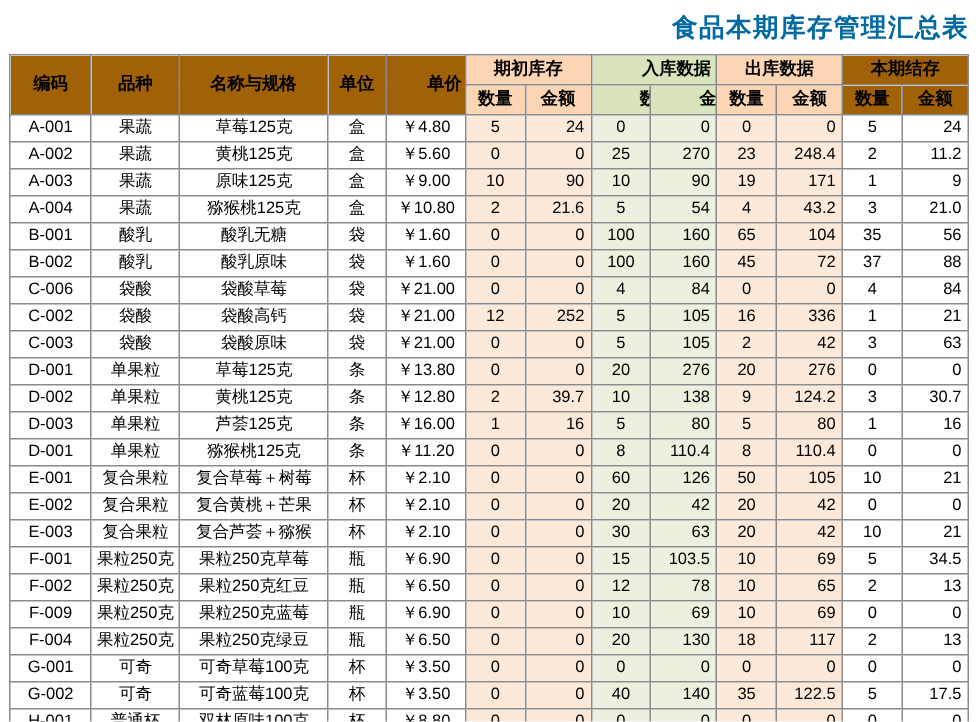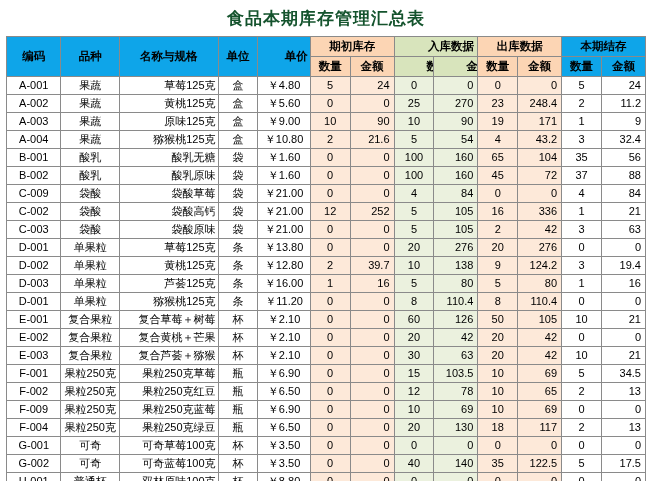--- a/index.html
+++ b/index.html
@@ -9,26 +9,26 @@
     font-family:"Liberation Sans","DejaVu Sans",sans-serif;
     color:#000;
     overflow:hidden;
   }
   #sheet{
     width:652px;height:481px;
     box-sizing:border-box;
     padding:4px 6px 0 6px;
   }
   #title{
-    text-align:center;
+    text-align:right;
     font-size:17px;
     font-weight:bold;
     letter-spacing:1px;
     padding:3px 0 6px 0;
-    color:#14532d;
+    color:#0369a1;
   }
   table{
     border-collapse:collapse;
     width:640px;
     table-layout:fixed;
     font-size:11px;
   }
   th,td{
     border:1px solid #8a8a8a;
     padding:0 2px;
@@ -41,36 +41,36 @@
     background:#b7dee8;
     font-weight:bold;
     text-align:center;
     font-size:11.5px;
     height:19px;
     line-height:19px;
     margin-left:15px;
   }
   thead th.grp{height:19px;}
   td.c{text-align:center;}
-  td.l{text-align:right;padding-left:3px;}
+  td.l{text-align:center;padding-left:3px;}
   td.r{text-align:right;padding-right:4px;}
   
   .g-id{background:#ffffff;}
   .g-kind{background:#ffffff;}
   .g-name{background:#ffffff;}
   .g-unit{background:#ffffff;}
   .g-price{background:#ffffff;text-align:right;}
   .g-begin{background:#fde9d9;}
   .g-in{background:#ebf1de;}
   .g-out{background:#fde9d9;}
   .g-end{background:#ffffff;}
   th.g-begin{background:#fcd5b4;}
   th.g-in{background:#d8e4bc;padding-left:32px;}
   th.g-out{background:#fcd5b4;}
-  th.g-id,th.g-kind,th.g-name,th.g-unit,th.g-price,th.g-end{background:#0ea5e9;}
+  th.g-id,th.g-kind,th.g-name,th.g-unit,th.g-price,th.g-end{background:#a16207;}
 </style>
 </head>
 <body>
 
 <div id="sheet">
   <div id="title">食品本期库存管理汇总表</div>
 
   <table>
     <colgroup>
       <col style="width:52px">
@@ -162,21 +162,21 @@
           <td class="l g-name">猕猴桃125克</td>
           <td class="c g-unit">盒</td>
           <td class="c g-price">￥10.80</td>
           <td class="c g-begin">2</td>
           <td class="r g-begin">21.6</td>
           <td class="c g-in">5</td>
           <td class="r g-in">54</td>
           <td class="c g-out">4</td>
           <td class="r g-out">43.2</td>
           <td class="c g-end">3</td>
-          <td class="r g-end">32.4</td>
+          <td class="r g-end">21.0</td>
         </tr>
         <tr>
           <td class="c g-id">B-001</td>
           <td class="c g-kind">酸乳</td>
           <td class="l g-name">酸乳无糖</td>
           <td class="c g-unit">袋</td>
           <td class="c g-price">￥1.60</td>
           <td class="c g-begin">0</td>
           <td class="r g-begin">0</td>
           <td class="c g-in">100</td>
@@ -195,21 +195,21 @@
           <td class="c g-begin">0</td>
           <td class="r g-begin">0</td>
           <td class="c g-in">100</td>
           <td class="r g-in">160</td>
           <td class="c g-out">45</td>
           <td class="r g-out">72</td>
           <td class="c g-end">37</td>
           <td class="r g-end">88</td>
         </tr>
         <tr>
-          <td class="c g-id">C-009</td>
+          <td class="c g-id">C-006</td>
           <td class="c g-kind">袋酸</td>
           <td class="l g-name">袋酸草莓</td>
           <td class="c g-unit">袋</td>
           <td class="c g-price">￥21.00</td>
           <td class="c g-begin">0</td>
           <td class="r g-begin">0</td>
           <td class="c g-in">4</td>
           <td class="r g-in">84</td>
           <td class="c g-out">0</td>
           <td class="r g-out">0</td>
@@ -267,21 +267,21 @@
           <td class="l g-name">黄桃125克</td>
           <td class="c g-unit">条</td>
           <td class="c g-price">￥12.80</td>
           <td class="c g-begin">2</td>
           <td class="r g-begin">39.7</td>
           <td class="c g-in">10</td>
           <td class="r g-in">138</td>
           <td class="c g-out">9</td>
           <td class="r g-out">124.2</td>
           <td class="c g-end">3</td>
-          <td class="r g-end">19.4</td>
+          <td class="r g-end">30.7</td>
         </tr>
         <tr>
           <td class="c g-id">D-003</td>
           <td class="c g-kind">单果粒</td>
           <td class="l g-name">芦荟125克</td>
           <td class="c g-unit">条</td>
           <td class="c g-price">￥16.00</td>
           <td class="c g-begin">1</td>
           <td class="r g-begin">16</td>
           <td class="c g-in">5</td>

